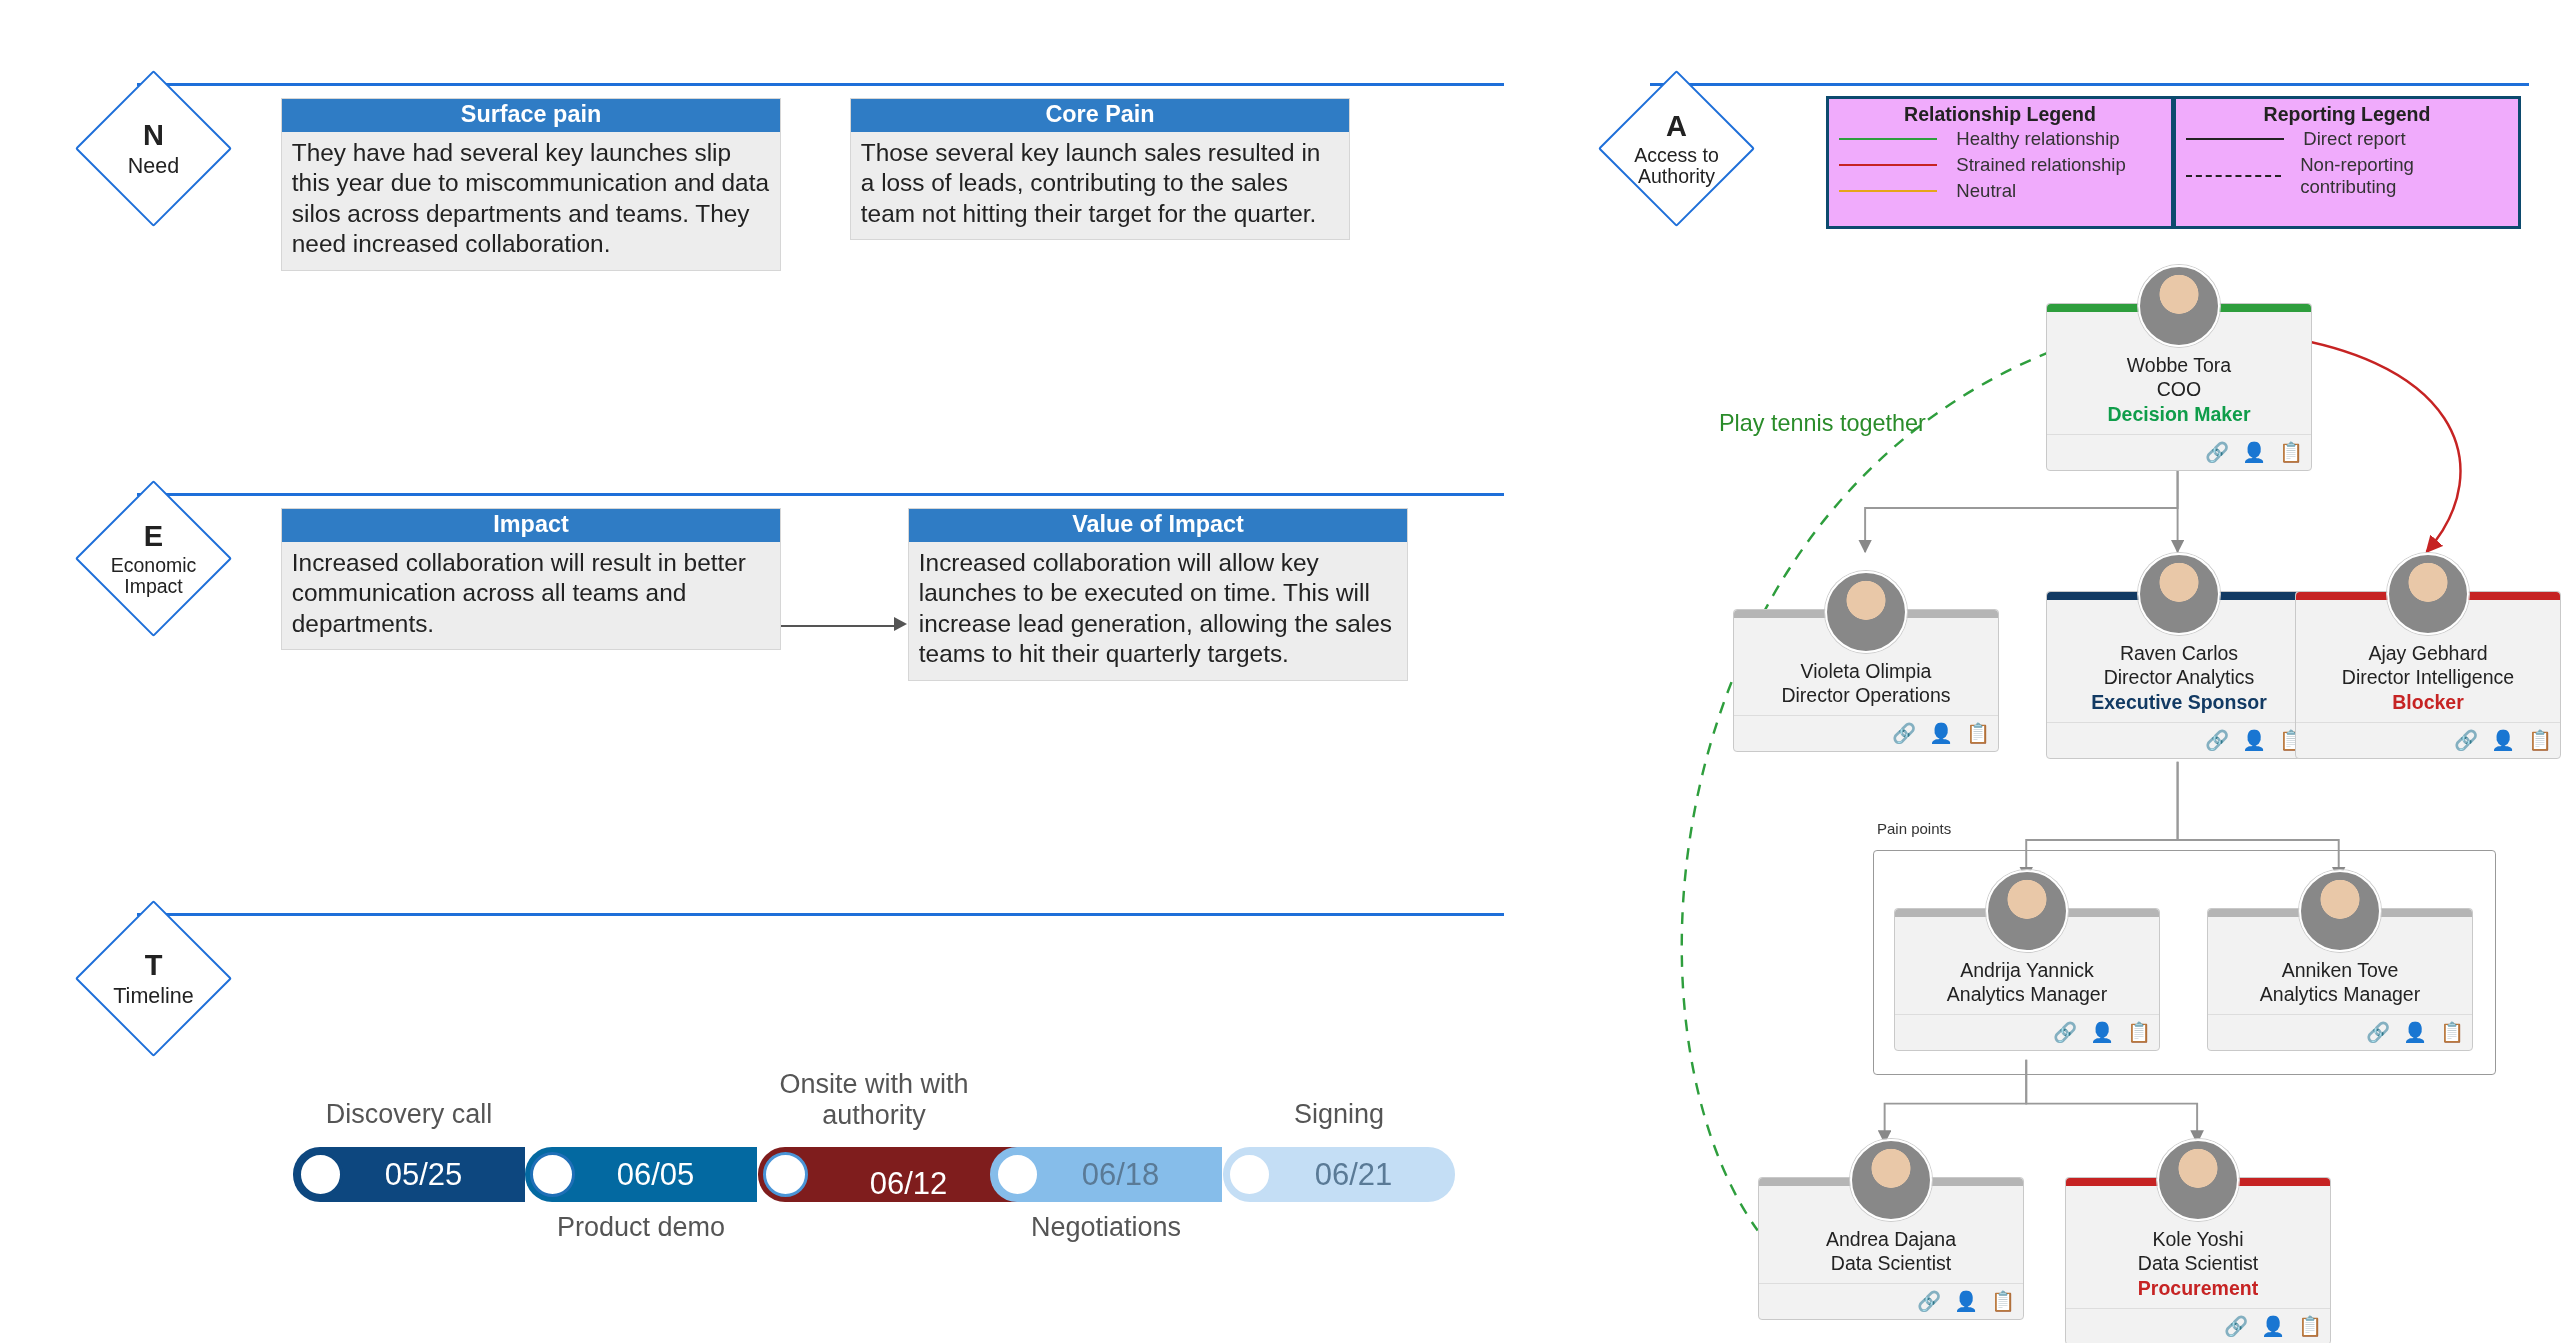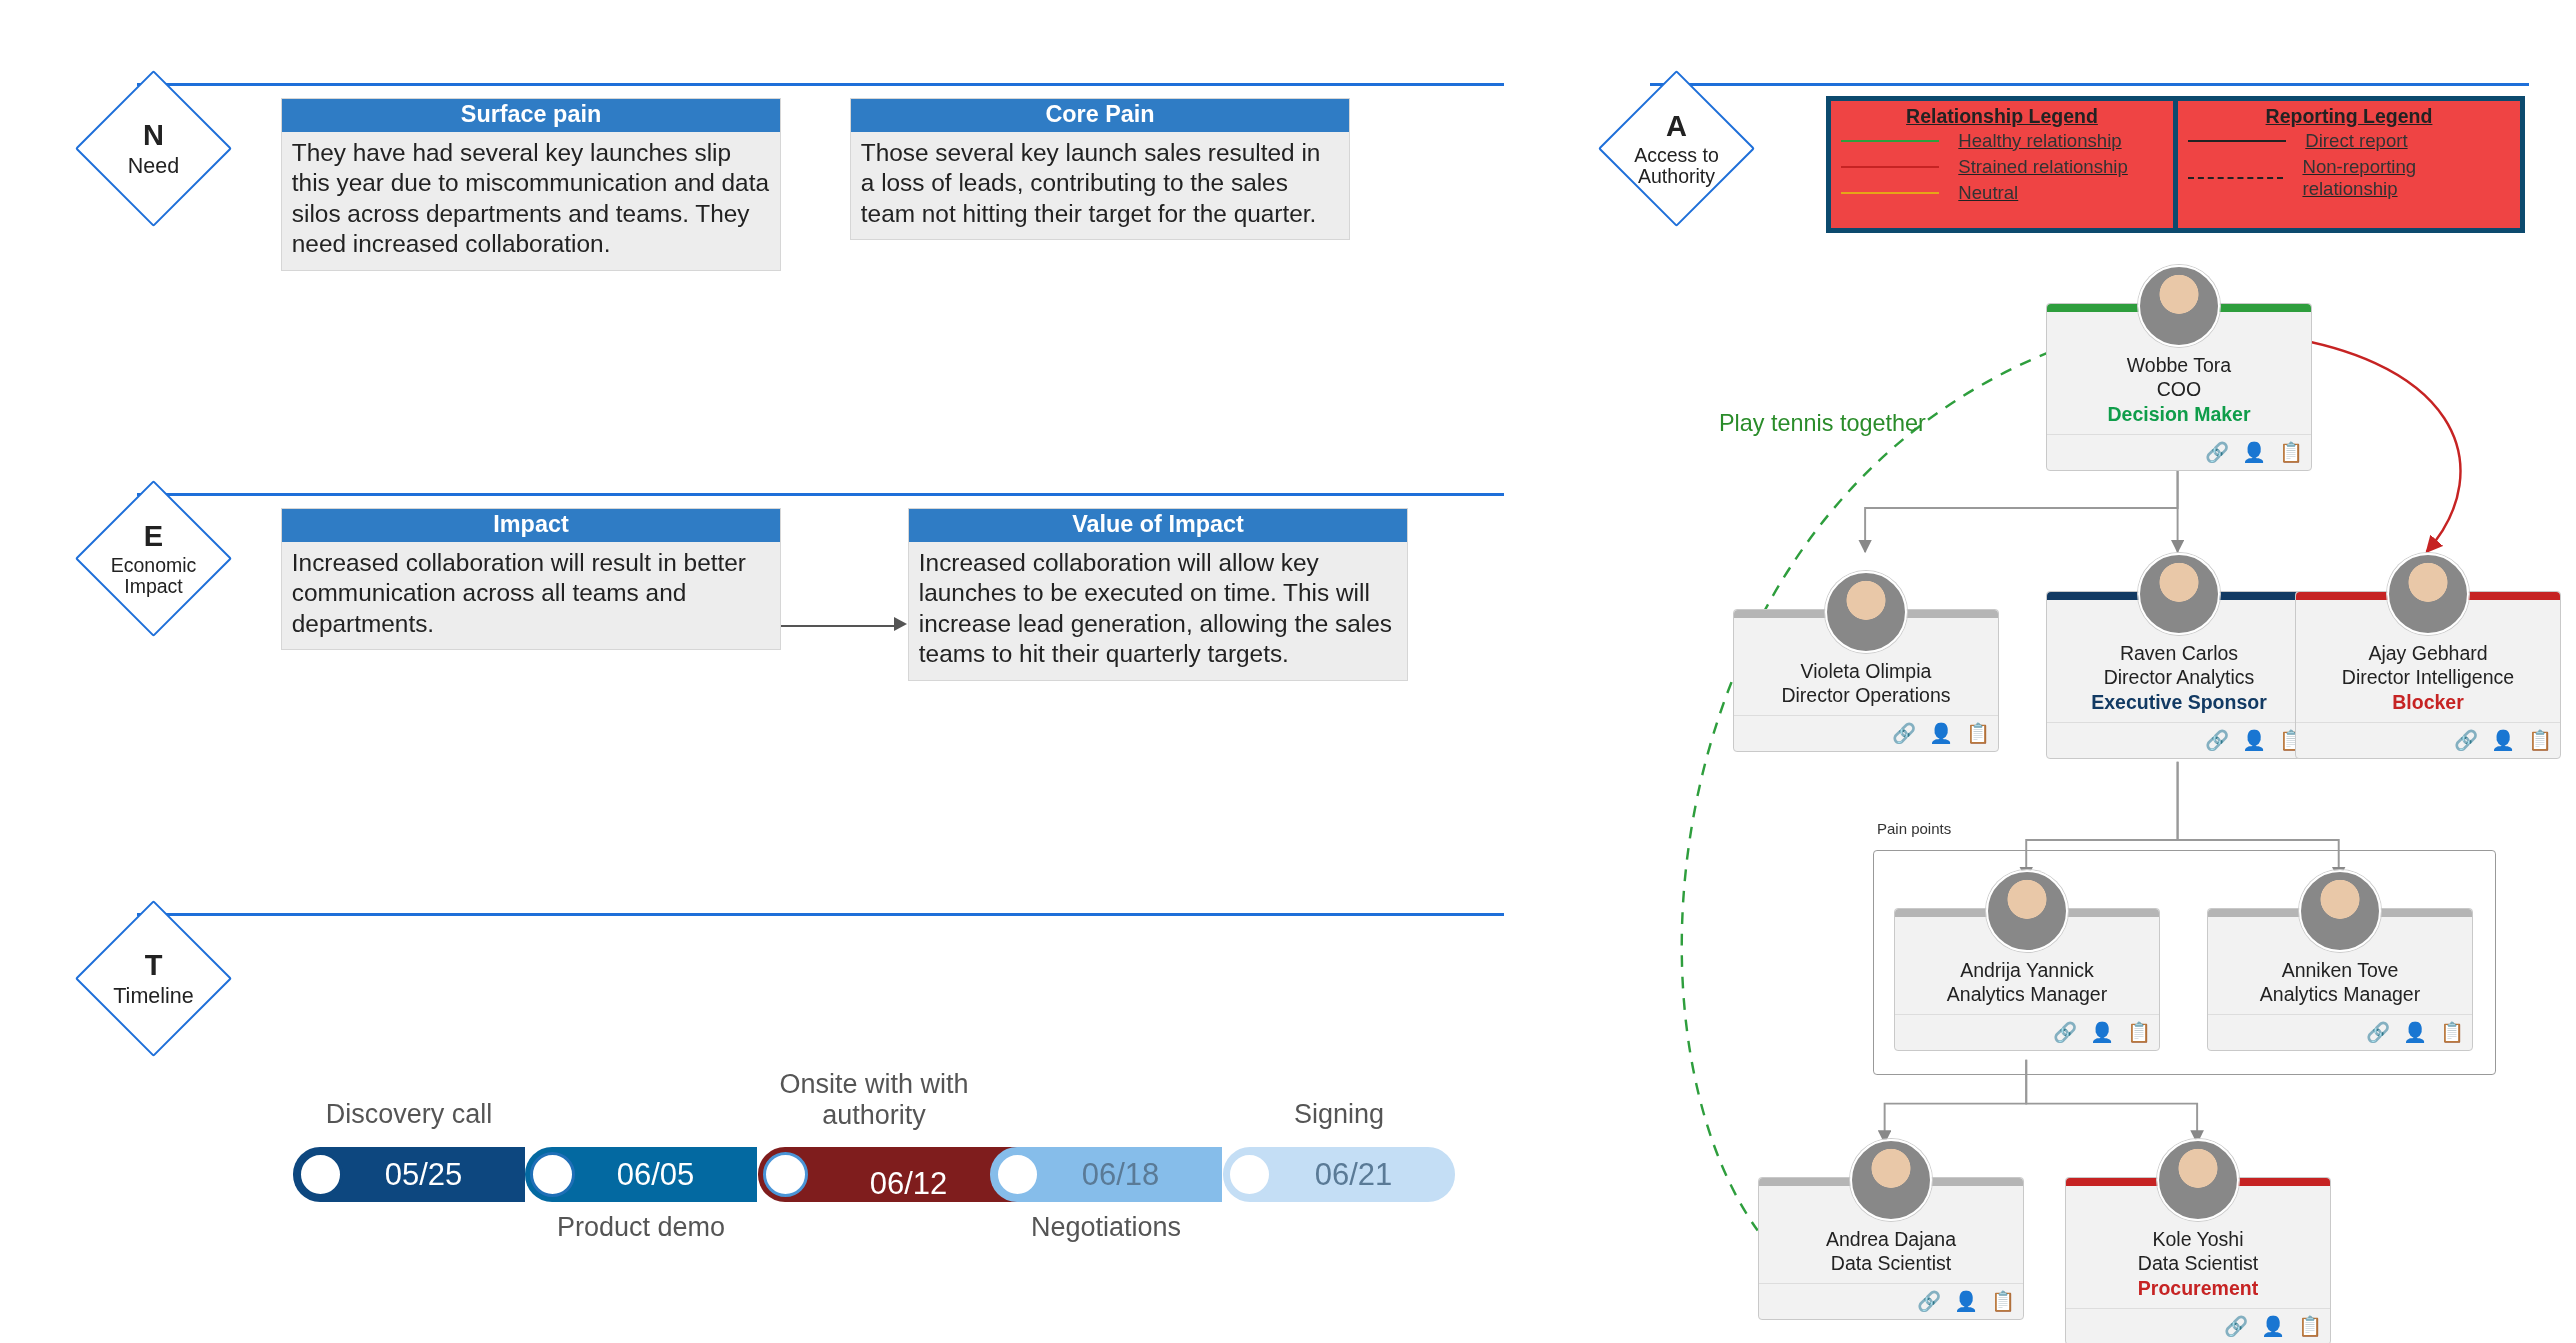--- a/index.html
+++ b/index.html
@@ -62,21 +62,21 @@
   }
   .arrow-head.right { border-left: 13.7px solid #555; }
 
   
   .tl-seg { position: absolute; height: 55px; border-radius: 27px 0 0 27px; display: flex; align-items: center; justify-content: center; color: #fff; font-size: 31px; }
   .tl-seg.last { border-radius: 27px; }
   .tl-circle { position: absolute; width: 45px; height: 45px; border-radius: 50%; background: #fff; }
   .tl-label { position: absolute; font-size: 27px; color: #555; text-align: center; }
 
   
-  .legend-box { position: absolute; border: 5px solid #0c4a6e; background: #ef4444; text-decoration: underline; }
+  .legend-box { position: absolute; border: 3px solid #0c4a6e; background: #f0abfc; }
   .legend-title { text-align: center; font-weight: bold; font-size: 19.5px; padding-top: 3.9px; }
   .legend-row { display: flex; align-items: center; font-size: 18.6px; padding: 2px 9.8px; color: #333; }
   .legend-swatch { width: 98px; height: 0; border-top-width: 2px; border-top-style: solid; margin-right: 19.5px; }
 
   
   .person-card {
     position: absolute;
     width: 264px;
     background: #f2f2f2;
     border: 1px solid #c9c9c9;
@@ -225,21 +225,21 @@
   </div>
   <div class="legend-box" style="left:2173px; top:96px; width:342px; height:127px;">
     <div class="legend-title">Reporting Legend</div>
     <div id="legend-rep-rows">
         <div class="legend-row">
           <div class="legend-swatch" style="border-top-color: rgb(34, 34, 34); border-top-style: solid;"></div>
           <span>Direct report</span>
         </div>
         <div class="legend-row">
           <div class="legend-swatch" style="border-top-color: rgb(34, 34, 34); border-top-style: dashed;"></div>
-          <span>Non-reporting relationship</span>
+          <span>Non-reporting contributing</span>
         </div>
       </div>
   </div>
 
   <svg style="position:absolute; left:0; top:0; width:2576px; height:1344px; pointer-events:none;" viewBox="0 0 2638 1376" width="2576" height="1344">
     <defs>
       <marker id="arr-grey" viewBox="0 0 10 10" refX="9" refY="5" markerWidth="7" markerHeight="7" orient="auto-start-reverse">
         <path d="M0,0 L10,5 L0,10 z" fill="#888"></path>
       </marker>
       <marker id="arr-red" viewBox="0 0 10 10" refX="9" refY="5" markerWidth="7" markerHeight="7" orient="auto-start-reverse">

